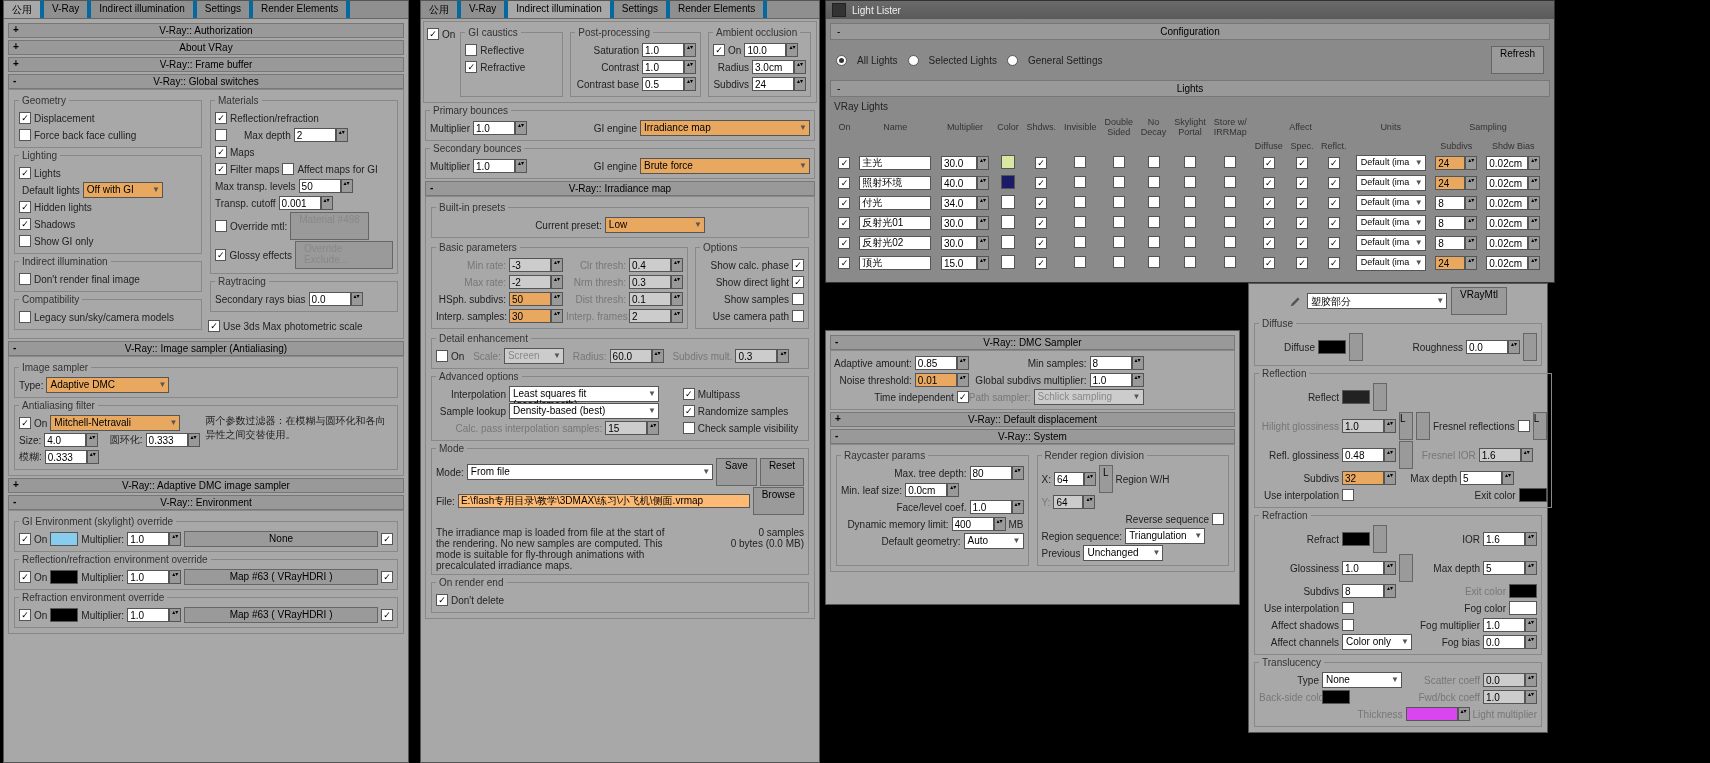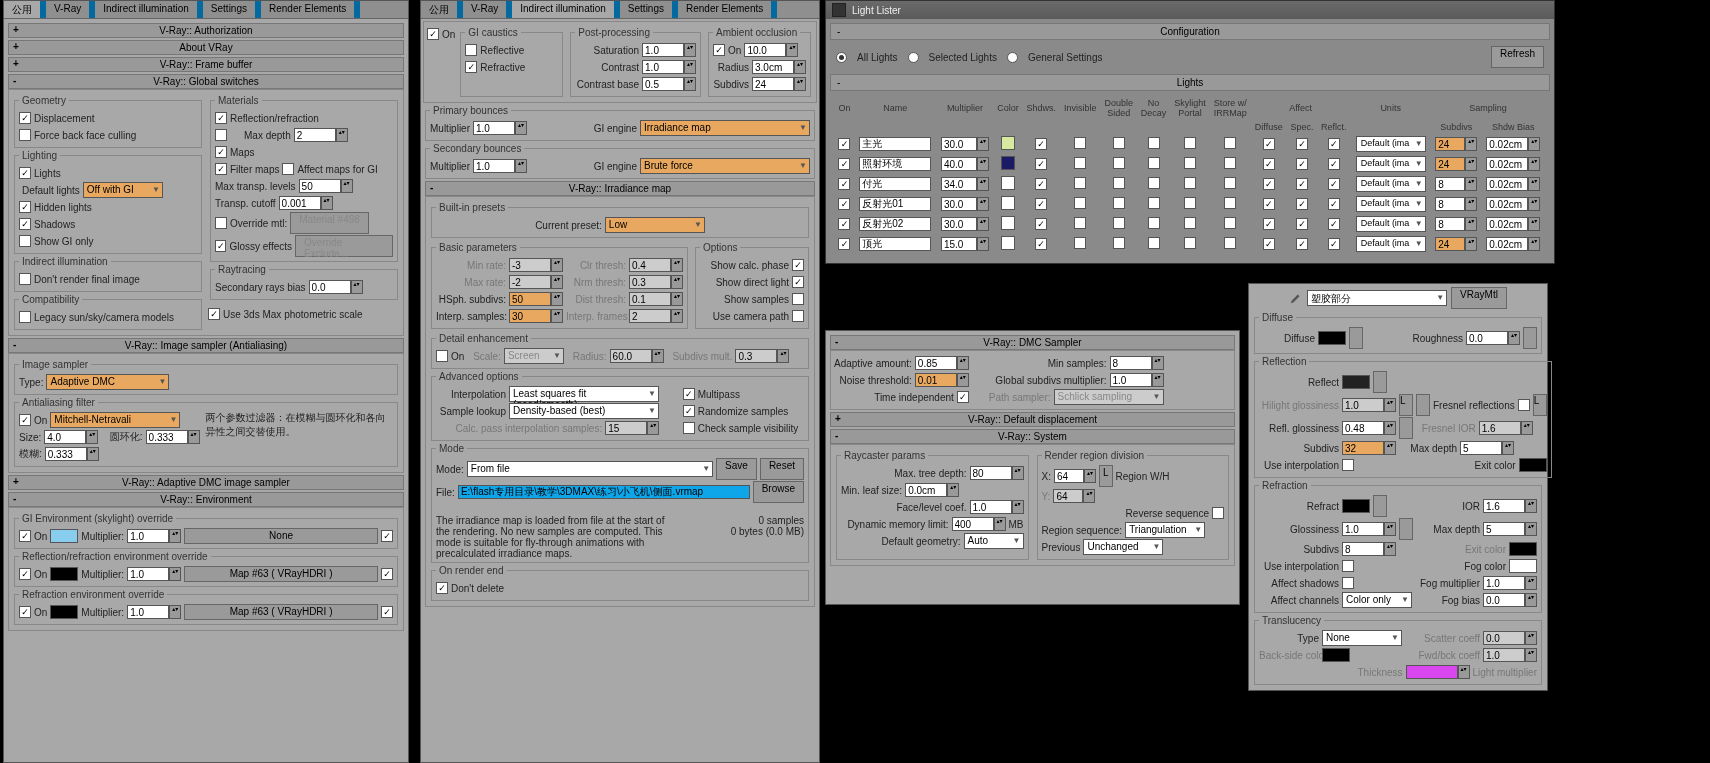--- a/index.html
+++ b/index.html
@@ -1,42 +1,42 @@
 <!DOCTYPE html>
 <html><head>
 <meta charset="utf-8">
 <style>
 *{box-sizing:border-box;font-family:Tahoma,Arial,sans-serif;font-size:10px;margin:0;padding:0}
 body{background:#000;width:1710px;height:763px;overflow:hidden;position:relative}
 .panel{background:#a8a8a8;border:1px solid #555;position:absolute}
 .tabs{display:flex;background:#8f8f8f;border-bottom:1px solid #666;height:18px}
-.tab{padding:2px 8px;border-right:6px solid #0369a1;cursor:pointer;background:#8f8f8f}
+.tab{padding:2px 8px;border-right:4px solid #0369a1;cursor:pointer;background:#8f8f8f}
 .tab.active{background:#a8a8a8}
 .rollout{margin:2px}
 .roll-head{background:#999;border:1px solid #777;text-align:center;padding:1px;font-size:10px;position:relative}
 .roll-head .sign{position:absolute;left:4px;top:0;font-weight:bold}
 .roll-body{background:#a8a8a8;border:1px solid #888;padding:3px}
 fieldset{border:1px solid #888;margin:2px;padding:3px 4px;font-size:10px}
 fieldset legend{padding:0 3px;color:#333}
 .row{display:flex;align-items:center;gap:3px;margin:1px 0;min-height:16px}
 .chk{width:12px;height:12px;background:#fff;border:1px solid #555;display:inline-flex;align-items:center;justify-content:center;font-size:9px;line-height:1}
 .chk.c::after{content:"✓";color:#000}
 .lbl{color:#222;white-space:nowrap}
 .lbl.dim{color:#777}
 .spinner{display:inline-flex;align-items:center}
 .spinner input{width:42px;height:14px;background:#fff;border:1px solid #555;padding:0 2px;font-size:10px}
 .spinner .sp{width:12px;height:14px;background:#999;border:1px solid #555;display:flex;flex-direction:column;font-size:6px;text-align:center;line-height:6px}
 .spinner.hl input{background:#e8a860}
 .dd{background:#fff;border:1px solid #555;height:16px;padding:1px 14px 1px 3px;position:relative;display:inline-block;min-width:60px}
 .dd::after{content:"▼";position:absolute;right:2px;top:2px;font-size:8px;color:#555}
 .dd.hl{background:#e8a860}
-.btn{background:#9a9a9a;border:1px solid #666;padding:1px 8px;height:22px;cursor:pointer}
+.btn{background:#9a9a9a;border:1px solid #666;padding:1px 8px;height:28px;cursor:pointer}
 .swatch{width:28px;height:14px;border:1px solid #555;display:inline-block}
 .wide-btn{background:#9a9a9a;border:1px solid #666;flex:1;text-align:center;height:16px;line-height:14px}
-.txt-in{background:#0ea5e9;border:1px solid #555;height:14px;padding:0 2px}
+.txt-in{background:#fdba74;border:1px solid #555;height:14px;padding:0 2px}
 .light-win{position:absolute;left:825px;top:0;width:730px;background:#8a8a8a;border:1px solid #333}
 .light-title{background:linear-gradient(#6a6a6a,#5a5a5a);color:#eee;padding:2px 6px;display:flex;align-items:center;gap:6px}
 .light-title .ico{width:14px;height:14px;background:#333;border:1px solid #222}
 .light-body{padding:4px}
 .cfg-head{background:#999;border:1px solid #777;text-align:center;padding:2px;position:relative}
 .cfg-head .sign{position:absolute;left:6px}
 .cfg-row{text-align:center;padding:6px;display:flex;justify-content:center;align-items:center;gap:10px}
 .radio{width:11px;height:11px;border-radius:50%;background:#fff;border:1px solid #555;display:inline-flex;align-items:center;justify-content:center}
 .radio.c::after{content:"";width:5px;height:5px;border-radius:50%;background:#333}
 .ltable{width:100%}
@@ -558,20 +558,21 @@
         <span class="lbl">All Lights</span>
    <span class="radio"></span>
         <span class="lbl">Selected Lights</span>
    <span class="radio"></span>
         <span class="lbl">General Settings</span>
    <span style="flex:1"></span>
    <span class="btn">Refresh</span>
   </div>
   <div class="cfg-head"><span class="sign">-</span><span>Lights</span></div>
   <div style="padding:4px">
+   <div class="lbl" style="margin-bottom:2px">VRay Lights</div>
    <table class="ltable">
     <tbody>
             <tr>
      <th>On</th>
               <th>Name</th>
               <th>Multiplier</th>
               <th>Color</th>
               <th>Shdws.</th>
               <th>Invisible</th>
               <th style="white-space:pre">Double
@@ -771,21 +772,21 @@
           </tbody>
    </table>
   </div>
  </div>
 </div>
 
 <div class="panel" style="left:825px;top:330px;width:415px;height:275px">
  <div style="padding:2px">
   <div class="rollout">
         <div class="roll-head"><span class="sign">-</span><span>V-Ray:: DMC Sampler</span></div>
-   <div class="roll-body" style="display:flex;gap:20px">
+   <div class="roll-body" style="display:flex;gap:0">
     <div>
      <div class="row" style="justify-content:flex-end">
               <span class="lbl">Adaptive amount:</span>
               <span class="spinner">
                 <input value="0.85" style="">
                 <span class="sp">▴▾</span>
               </span>
             </div>
      <div class="row" style="justify-content:flex-end">
               <span class="lbl">Noise threshold:</span>

